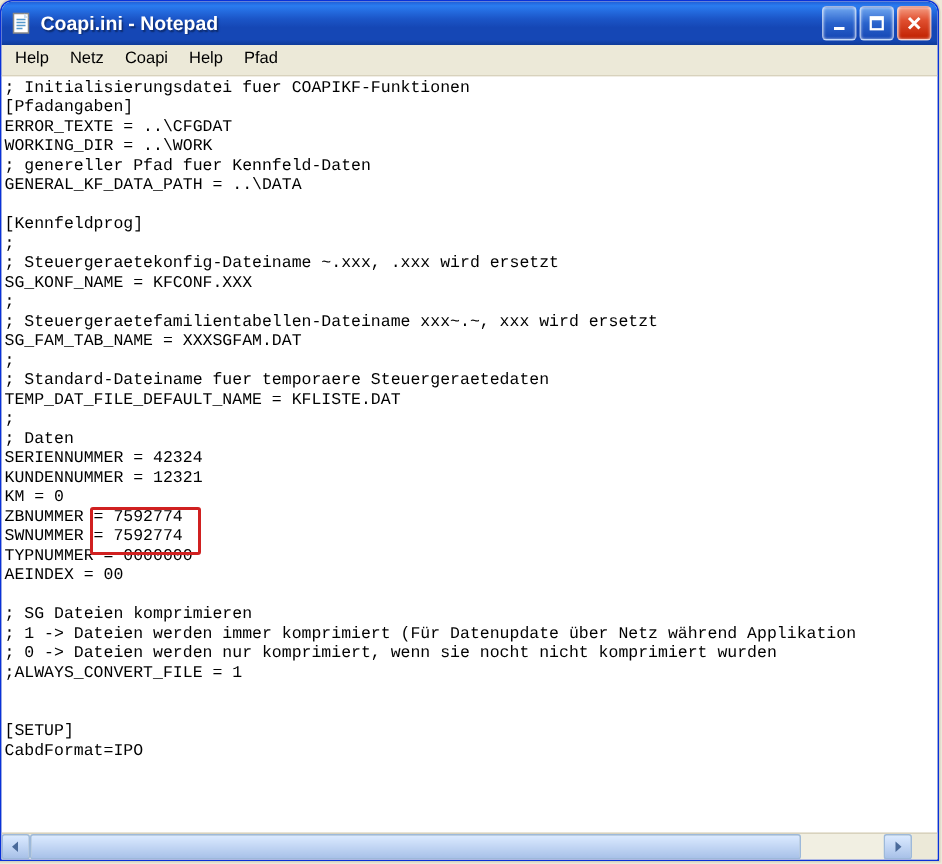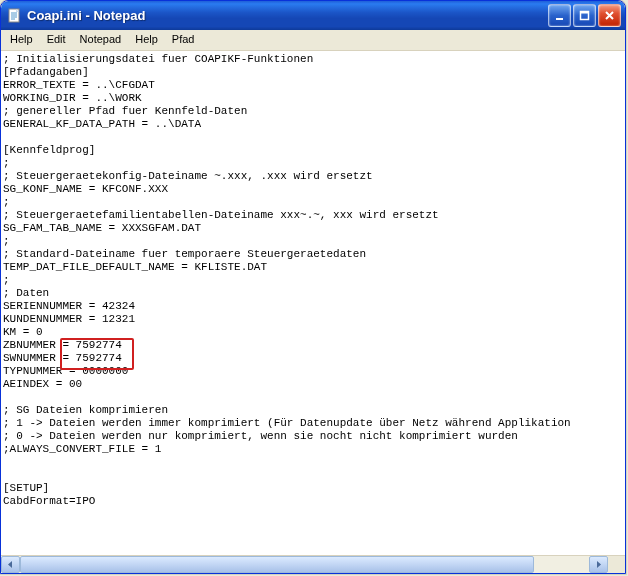--- a/index.html
+++ b/index.html
@@ -228,22 +228,22 @@
       <div class="tb-btn red">
         <svg width="11" height="11" viewBox="0 0 11 11">
             <path d="M2 2 L9 9 M9 2 L2 9" stroke="#fff" stroke-width="2"></path>
           </svg>
       </div>
     </div>
   </div>
 
   <div class="menubar">
     <div class="menu-item">Help</div>
-    <div class="menu-item">Edit</div>
-    <div class="menu-item">Notepad</div>
+    <div class="menu-item">Netz</div>
+    <div class="menu-item">Coapi</div>
     <div class="menu-item">Help</div>
     <div class="menu-item">Pfad</div>
   </div>
 
   <div class="editor-wrap">
     <div class="editor" id="editor"><div class="line">; Initialisierungsdatei fuer COAPIKF-Funktionen</div><div class="line">[Pfadangaben]</div><div class="line">ERROR_TEXTE = ..\CFGDAT</div><div class="line">WORKING_DIR = ..\WORK</div><div class="line">; genereller Pfad fuer Kennfeld-Daten</div><div class="line">GENERAL_KF_DATA_PATH = ..\DATA</div><div class="line">&nbsp;</div><div class="line">[Kennfeldprog]</div><div class="line">;</div><div class="line">; Steuergeraetekonfig-Dateiname ~.xxx, .xxx wird ersetzt</div><div class="line">SG_KONF_NAME = KFCONF.XXX</div><div class="line">;</div><div class="line">; Steuergeraetefamilientabellen-Dateiname xxx~.~, xxx wird ersetzt</div><div class="line">SG_FAM_TAB_NAME = XXXSGFAM.DAT</div><div class="line">;</div><div class="line">; Standard-Dateiname fuer temporaere Steuergeraetedaten</div><div class="line">TEMP_DAT_FILE_DEFAULT_NAME = KFLISTE.DAT</div><div class="line">;</div><div class="line">; Daten</div><div class="line">SERIENNUMMER = 42324</div><div class="line">KUNDENNUMMER = 12321</div><div class="line">KM = 0</div><div class="line">ZBNUMMER = 7592774</div><div class="line">SWNUMMER = 7592774</div><div class="line">TYPNUMMER = 0000000</div><div class="line">AEINDEX = 00</div><div class="line">&nbsp;</div><div class="line">; SG Dateien komprimieren</div><div class="line">; 1 -&gt; Dateien werden immer komprimiert (Für Datenupdate über Netz während Applikation</div><div class="line">; 0 -&gt; Dateien werden nur komprimiert, wenn sie nocht nicht komprimiert wurden</div><div class="line">;ALWAYS_CONVERT_FILE = 1</div><div class="line">&nbsp;</div><div class="line">&nbsp;</div><div class="line">[SETUP]</div><div class="line">CabdFormat=IPO</div></div>
 
     <div class="h-scrollbar">
       <div class="sb-btn">
         <svg width="9" height="9" viewBox="0 0 9 9">

